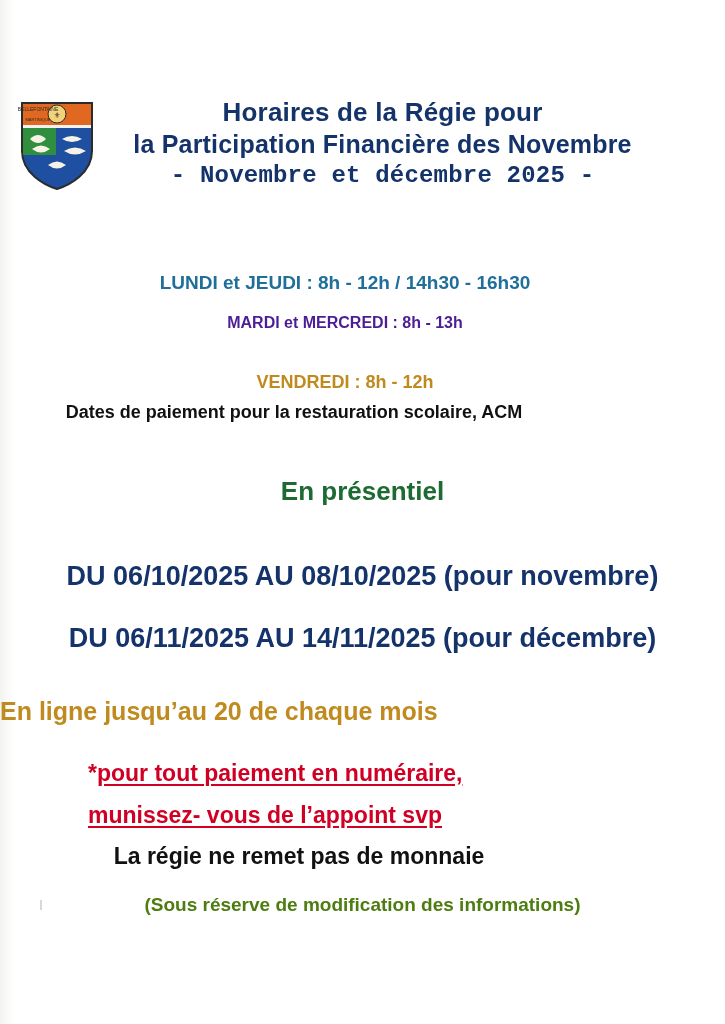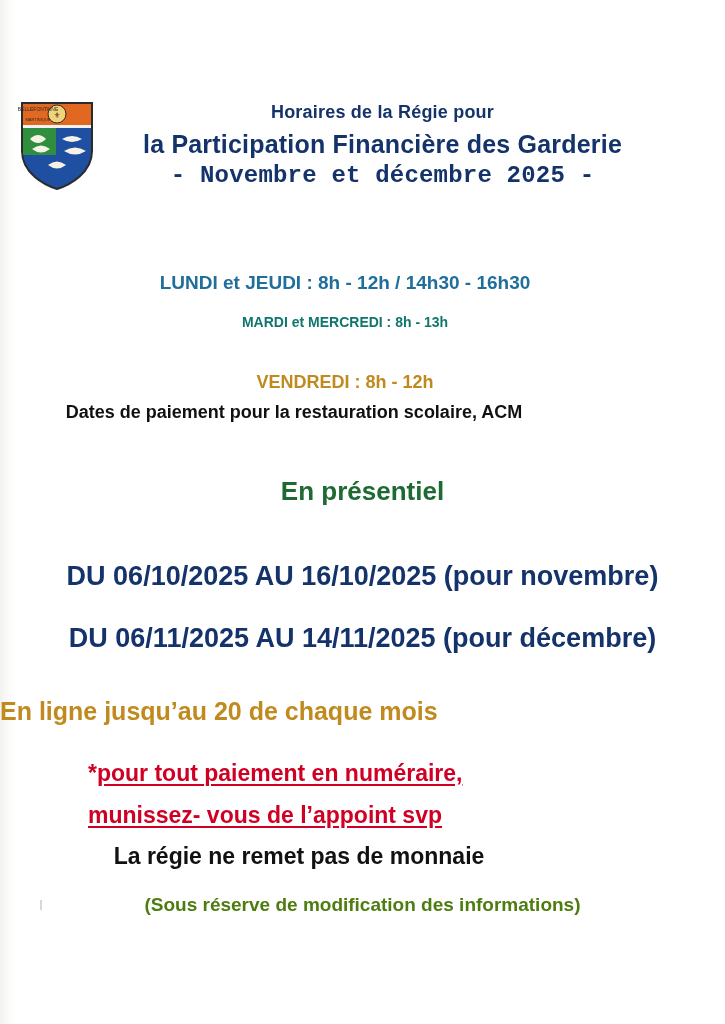--- a/index.html
+++ b/index.html
@@ -52,21 +52,21 @@
   .crest svg { display: block; }
 
   .title-block {
     text-align: center;
     width: 560px;
     margin-left: 40px;
   }
   .title-line {
     color: #15336b;
     font-weight: bold;
-    font-size: 18px;
+    font-size: 26px;
     line-height: 32px;
     letter-spacing: 0.2px;
     white-space: nowrap;
   }
   .title-line.l2 { font-size: 25px; }
   .title-line.l3 { font-size: 24px; font-family: Liberation Mono, monospace; }
 
   
   .sched {
     position: absolute;
@@ -74,22 +74,22 @@
     text-align: center;
     font-weight: bold;
   }
   .sched-1 {
     top: 272px;
     color: #1f6f9a;
     font-size: 19px;
   }
   .sched-2 {
     top: 314px;
-    color: #0f766e;
-    font-size: 14px;
+    color: #4c1d95;
+    font-size: 16px;
   }
   .sched-3 {
     top: 372px;
     color: #c08a1e;
     font-size: 18px;
   }
 
   
   .intro {
     position: absolute;
@@ -210,37 +210,37 @@
         <path d="M12 40 q8 -8 16 0 q-8 8 -16 0 Z" fill="#f6f2e6"></path>
         <path d="M14 50 q9 -7 18 0 q-9 7 -18 0 Z" fill="#f6f2e6"></path>
         <path d="M44 40 q10 -6 20 0 q-10 6 -20 0 Z" fill="#f6f2e6"></path>
         <path d="M46 52 q11 -7 22 0 q-11 7 -22 0 Z" fill="#f6f2e6"></path>
         <path d="M30 66 q9 -7 18 0 q-9 7 -18 0 Z" fill="#f6f2e6"></path>
       </svg>
     </div>
 
     <div class="title-block">
       <div class="title-line l1">Horaires de la Régie pour</div>
-      <div class="title-line l2">la Participation Financière des Garderie</div>
+      <div class="title-line l2">la Participation Financière des Novembre</div>
       <div class="title-line l3">- Novembre et décembre 2025 -</div>
     </div>
   </div>
 
   <div class="sched sched-1">LUNDI et JEUDI :  8h - 12h / 14h30 - 16h30</div>
   <div class="sched sched-2">MARDI et MERCREDI :  8h - 13h</div>
   <div class="sched sched-3">VENDREDI : 8h - 12h</div>
 
   <div class="intro">
     <div>Dates de paiement pour la restauration scolaire, ACM</div>
   </div>
 
   <div class="presentiel">En présentiel</div>
 
   <div class="dates">
-    <div class="date-line">DU 06/10/2025 AU 16/10/2025 (pour novembre)</div>
+    <div class="date-line">DU 06/10/2025 AU 08/10/2025 (pour novembre)</div>
     <div class="date-line">DU 06/11/2025 AU 14/11/2025 (pour décembre)</div>
   </div>
 
   <div class="enligne">En ligne jusqu’au 20 de chaque mois</div>
 
   <div class="warning">
     <div>
       <span>*</span><span class="u">pour tout paiement en numéraire,</span>
     </div>
     <div class="u">munissez- vous de l’appoint svp</div>

